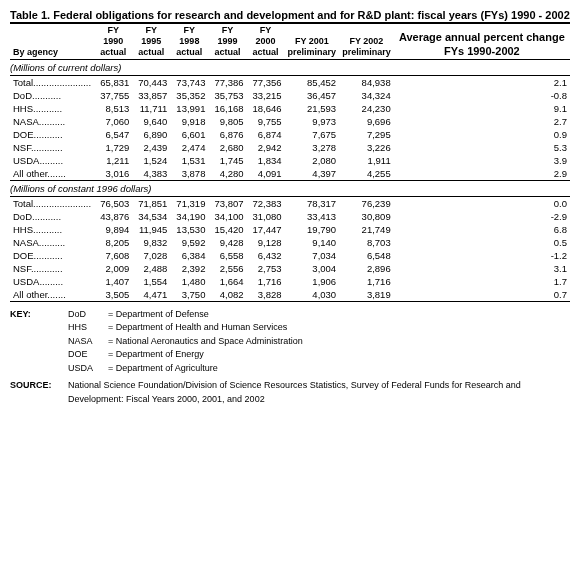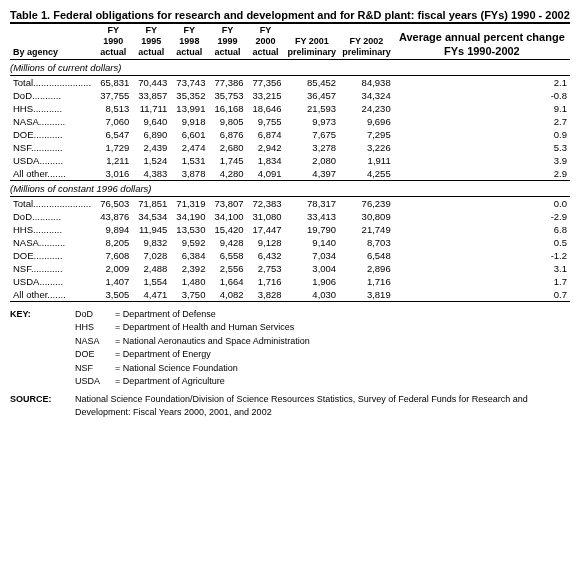--- a/index.html
+++ b/index.html
@@ -60,21 +60,21 @@
     tr.bottom-border td {
       border-bottom: 1px solid #000;
     }
     .footer-section {
       margin-top: 6px;
       font-size: 9px;
       line-height: 1.5;
     }
     .footer-row {
       display: flex;
-      gap: 15px;
+      gap: 8px;
     }
     .footer-label {
       font-weight: bold;
       min-width: 50px;
     }
     .footer-content {
       flex: 1;
     }
     .footer-content .def-row {
       display: flex;
@@ -311,24 +311,20 @@
         </div>
         <div class="def-row">
           <span class="def-abbr">NASA</span>
           <span>= National Aeronautics and Space Administration</span>
         </div>
         <div class="def-row">
           <span class="def-abbr">DOE</span>
           <span>= Department of Energy</span>
         </div>
         <div class="def-row">
-          <span class="def-abbr">NSF</span>
-          <span>= National Science Foundation</span>
-        </div>
-        <div class="def-row">
           <span class="def-abbr">USDA</span>
           <span>= Department of Agriculture</span>
         </div>
       </div>
   </div>
   <div class="footer-row" style="margin-top:4px;">
     <span class="footer-label">SOURCE:</span>
     <div class="footer-content">National Science Foundation/Division of Science Resources Statistics, Survey of Federal Funds for Research and Development:  Fiscal Years 2000, 2001, and 2002</div>
   </div>
 </div>

